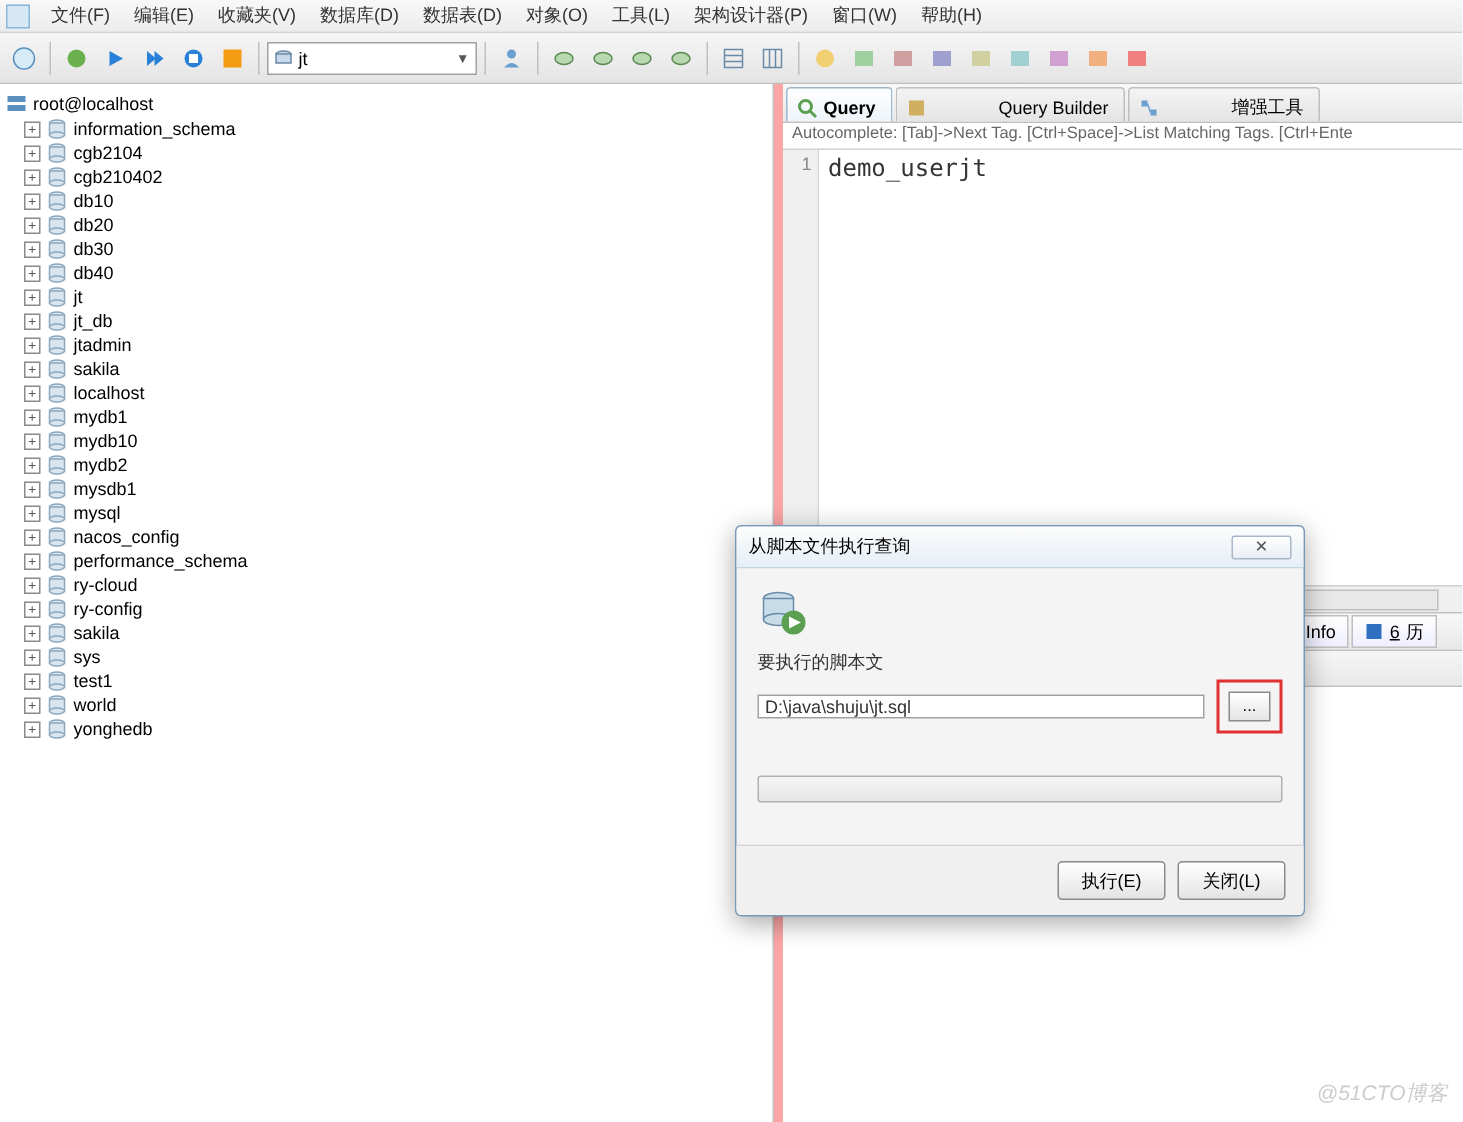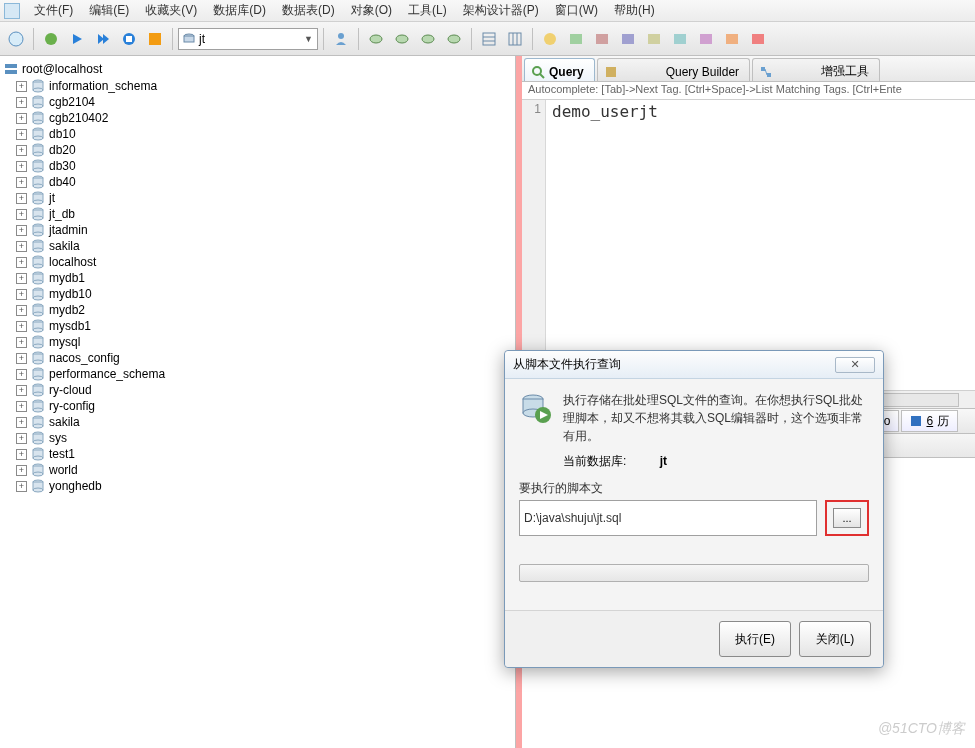--- a/index.html
+++ b/index.html
@@ -41,37 +41,37 @@
 .hscroll .thumb { position: absolute; left: 30%; width: 40px; height: 100%; background: linear-gradient(#f8f8f8,#d0d0d0); border: 1px solid #a0a0a0; }
 
 .results-tabs { height: 26px; background: linear-gradient(#f8f8f8,#e8e8e8); border-top: 1px solid #bfbfbf; border-bottom: 1px solid #bfbfbf; display: flex; align-items: center; padding-left: 4px; }
 .rtab { height: 22px; padding: 2px 8px; border: 1px solid #bfbfbf; background: linear-gradient(#fff,#eef); margin-right: 2px; display: flex; align-items: center; gap: 4px; cursor: pointer; }
 .rtab .ricon { width: 12px; height: 12px; }
 .rtab .num { text-decoration: underline; }
 .toolstrip2 { height: 24px; background: linear-gradient(#f6f6f6,#e8e8e8); border-bottom: 1px solid #bfbfbf; }
 .results-body { flex: 1; background: #fff; }
 
 
-.dialog { position: absolute; left: 504px; top: 350px; width: 380px; background: #f4f4f4; border: 1px solid #7a99b8; box-shadow: 0 4px 18px rgba(0,0,0,0.35); border-radius: 4px; }
+.dialog { position: absolute; left: 490px; top: 350px; width: 380px; background: #f4f4f4; border: 1px solid #7a99b8; box-shadow: 0 4px 18px rgba(0,0,0,0.35); border-radius: 4px; }
 .dlg-title { height: 28px; background: linear-gradient(#fdfdfd,#e6eef6); border-bottom: 1px solid #c4d4e2; display: flex; align-items: center; padding: 0 8px; border-radius: 4px 4px 0 0; }
 .dlg-title .close { margin-left: auto; width: 40px; height: 16px; border: 1px solid #a8b8c8; border-radius: 2px; display: flex; align-items: center; justify-content: center; font-size: 11px; color: #555; background: linear-gradient(#fff,#e8eef4); cursor: pointer; }
 .dlg-body { padding: 12px 14px 10px 14px; }
 .dlg-info { display: flex; gap: 10px; margin-bottom: 8px; }
 .dlg-info .iicon { width: 34px; height: 34px; flex-shrink: 0; }
 .dlg-info .txt { font-size: 12px; color: #333; line-height: 1.5; }
 .curdb { margin-left: 44px; margin-bottom: 10px; }
 .curdb b { font-weight: bold; margin-left: 30px; }
 .script-label { margin-bottom: 3px; color: #333; }
 .path-row { display: flex; align-items: center; gap: 8px; margin-bottom: 28px; }
-.path-input { flex: 1; height: 36px; border: 1px solid #a0a0a0; background: #fff; padding: 0 4px; font-size: 12px; color: #333; }
+.path-input { flex: 1; height: 16px; border: 1px solid #a0a0a0; background: #fff; padding: 0 4px; font-size: 12px; color: #333; }
 .browse-box { border: 2px solid #e03030; padding: 6px; }
 .browse-btn { width: 28px; height: 20px; border: 1px solid #8a8a8a; background: linear-gradient(#fff,#e4e4e4); font-size: 11px; cursor: pointer; }
 .progress { height: 18px; border: 1px solid #b0b0b0; background: linear-gradient(#f6f6f6,#e6e6e6); border-radius: 2px; margin-bottom: 18px; }
 .dlg-buttons { display: flex; justify-content: flex-end; gap: 8px; border-top: 1px solid #d4d4d4; padding: 10px 12px; background: #f0f0f0; border-radius: 0 0 4px 4px; }
-.dlg-btn { width: 72px; height: 36px; border: 1px solid #8a8a8a; background: linear-gradient(#fff,#e4e4e4); border-radius: 3px; cursor: pointer; font-size: 12px; }
+.dlg-btn { width: 72px; height: 26px; border: 1px solid #8a8a8a; background: linear-gradient(#fff,#e4e4e4); border-radius: 3px; cursor: pointer; font-size: 12px; }
 
 .watermark { position: absolute; right: 10px; bottom: 10px; color: #ccc; font-size: 14px; font-style: italic; }
 
 
 svg { display: block; }
 </style>
 </head>
 <body>
 
 <div class="menubar">
@@ -561,25 +561,20 @@
   </div>
   <div class="dlg-body">
     <div class="dlg-info">
       <svg class="iicon" width="34" height="34">
         <ellipse cx="14" cy="8" rx="10" ry="4" fill="#c8dce8" stroke="#6a8aa8"></ellipse>
         <rect x="4" y="8" width="20" height="14" fill="#c8dce8" stroke="#6a8aa8"></rect>
         <ellipse cx="14" cy="22" rx="10" ry="4" fill="#c8dce8" stroke="#6a8aa8"></ellipse>
         <circle cx="24" cy="24" r="8" fill="#5aa050"></circle>
         <polygon points="21,20 29,24 21,28" fill="#fff"></polygon>
       </svg>
-      <div class="txt">执行存储在批处理SQL文件的查询。在你想执行SQL批处理脚本，却又不想将其载入SQL编辑器时，这个选项非常有用。</div>
-    </div>
-    <div class="curdb">
-      <span>当前数据库:</span>
-      <b>jt</b>
     </div>
     <div class="script-label">要执行的脚本文</div>
     <div class="path-row">
       <input class="path-input" value="D:\java\shuju\jt.sql" style="">
       <div class="browse-box">
         <button class="browse-btn">...</button>
       </div>
     </div>
     <div class="progress"></div>
   </div>

